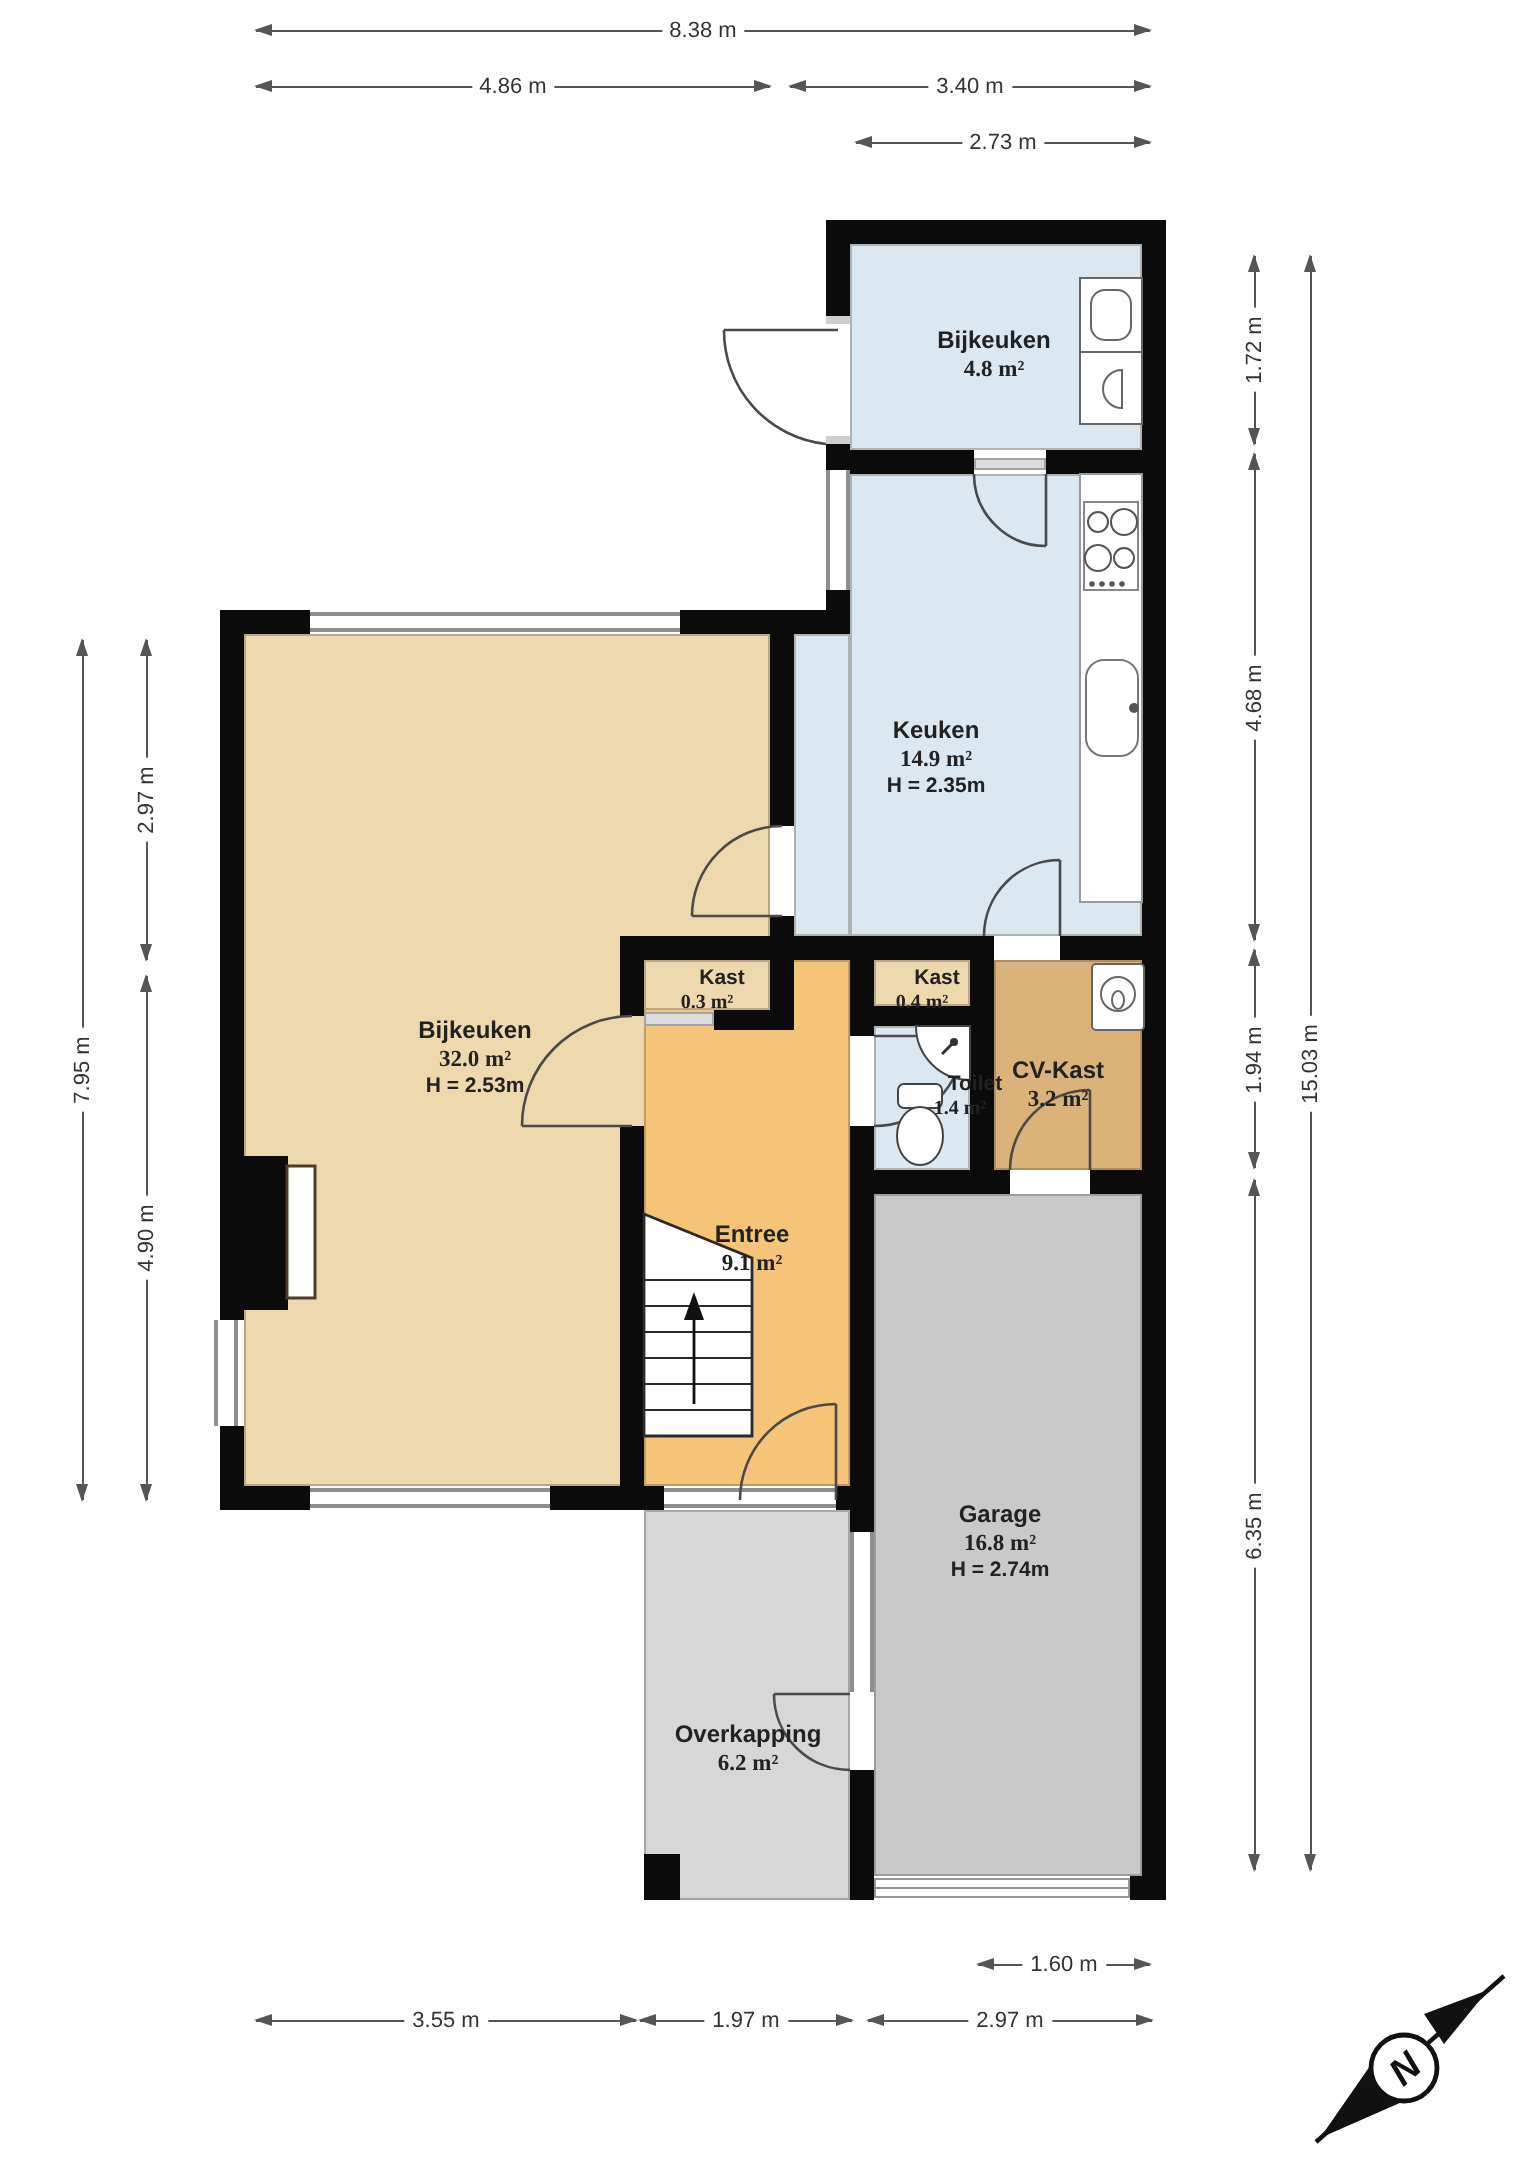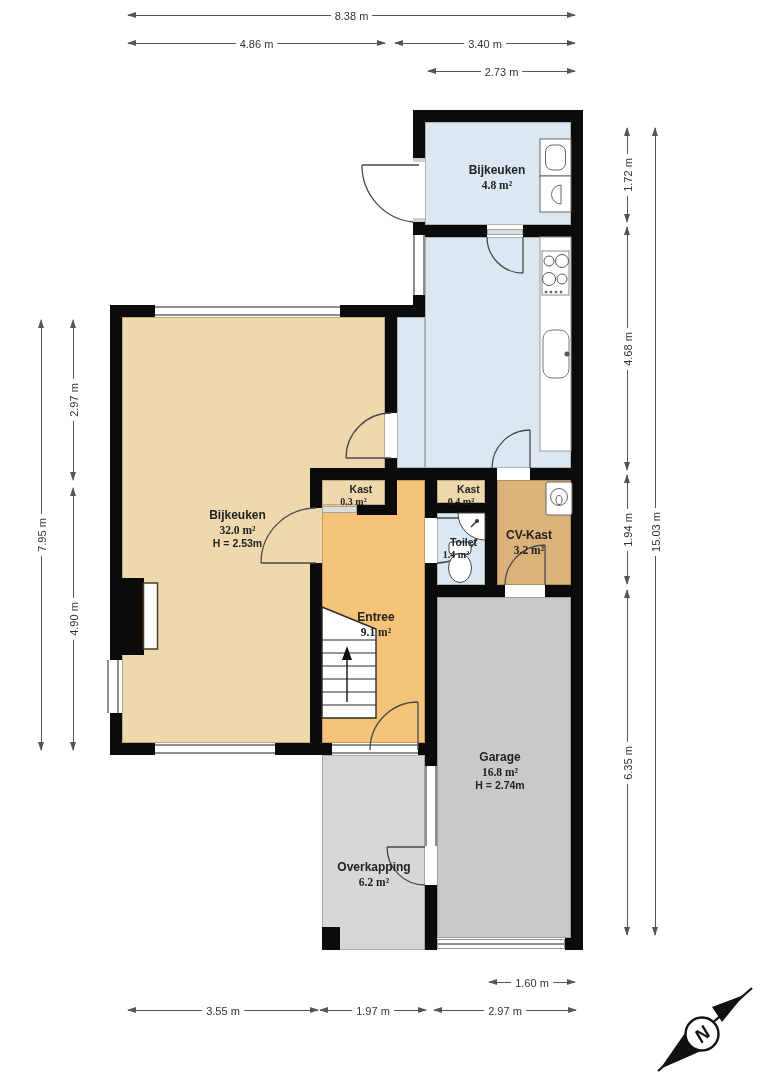--- a/index.html
+++ b/index.html
@@ -164,34 +164,39 @@
     <g fill="#cfcfcf">
       <rect x="413" y="158" width="12" height="4"></rect>
         <rect x="413" y="218" width="12" height="4"></rect>
     </g>
   </svg>
 
   <div class="rlabel" style="left:437px;top:163px;width:120px">
     <span class="nm">Bijkeuken</span>
     <span class="ar">4.8 m²</span>
   </div>
+  <div class="rlabel" style="left:408px;top:358px;width:120px">
+    <span class="nm">Keuken</span>
+    <span class="ar">14.9 m²</span>
+    <span class="ht">H = 2.35m</span>
+  </div>
   <div class="rlabel" style="left:160px;top:508px;width:155px">
     <span class="nm">Bijkeuken</span>
     <span class="ar">32.0 m²</span>
     <span class="ht">H = 2.53m</span>
   </div>
   <div class="rlabel sm" style="left:322px;top:483px;width:63px">
     <span class="nm">Kast</span>
     <span class="ar">0.3 m²</span>
   </div>
   <div class="rlabel sm" style="left:433px;top:483px;width:56px">
     <span class="nm">Kast</span>
     <span class="ar">0.4 m²</span>
   </div>
-  <div class="rlabel sm" style="left:426px;top:536px;width:60px">
+  <div class="rlabel sm" style="left:450px;top:536px;width:60px">
     <span class="nm">Toilet</span>
     <span class="ar">1.4 m²</span>
   </div>
   <div class="rlabel" style="left:470px;top:528px;width:118px">
     <span class="nm">CV-Kast</span>
     <span class="ar">3.2 m²</span>
   </div>
   <div class="rlabel" style="left:338px;top:610px;width:76px">
     <span class="nm">Entree</span>
     <span class="ar">9.1 m²</span>

